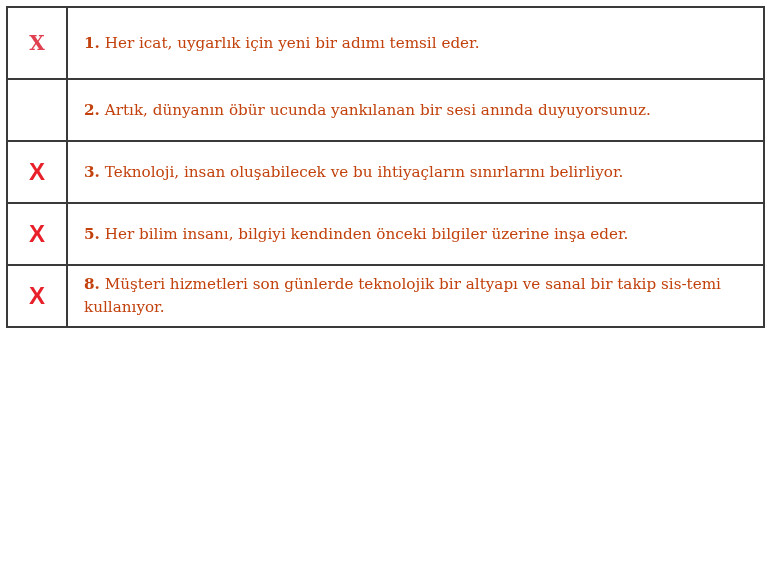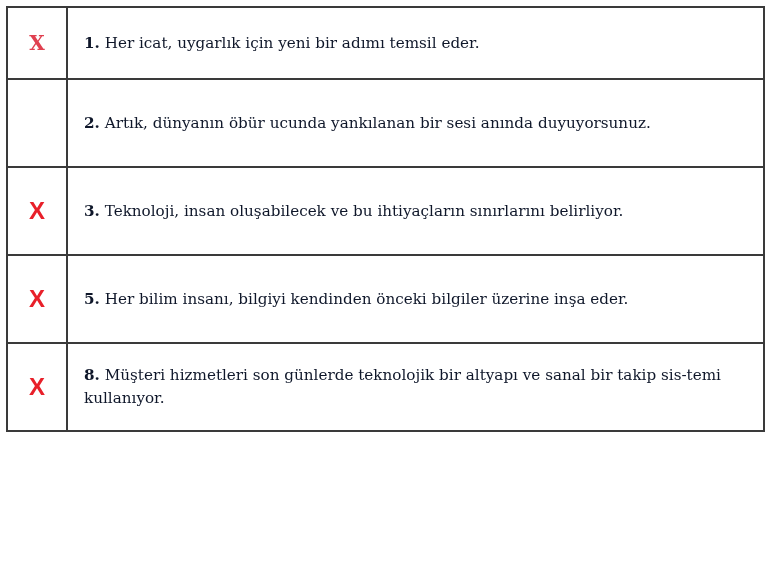--- a/index.html
+++ b/index.html
@@ -3,24 +3,24 @@
 <meta charset="utf-8">
 <style>
   html, body { margin:0; padding:0; background:#ffffff; }
   body { width:778px; height:587px; position:relative; overflow:hidden; }
   .tbl { position:absolute; left:6px; top:6px; width:759px; border-collapse:collapse; }
   .tbl td { border:2px solid #3a3a3a; padding:0; }
   .mark { width:58px; text-align:center; vertical-align:middle;
           font-family:"Liberation Sans", sans-serif; font-weight:bold; font-size:24px; color:#e8202a; }
   .mark.small { font-size:20px; color:#e04050; font-family:"DejaVu Serif", serif; }
   .stmt { padding:0 14px 0 16px !important; vertical-align:middle;
-          font-family:"DejaVu Serif", serif; font-size:15.2px; color:#0f172a; line-height:23px; }
+          font-family:"DejaVu Serif", serif; font-size:15.2px; color:#c2410c; line-height:23px; }
   .num { font-weight:bold; }
   tr.r1 { height:72px; }
-  tr.r2 { height:88px; }
+  tr.r2 { height:62px; }
 </style>
 </head>
 <body>
 
 <table class="tbl">
   <tbody>
       <tr class="r1">
     <td class="mark small">X</td>
     <td class="stmt"><span class="num">1.</span> <span>Her icat, uygarlık için yeni bir adımı temsil eder.</span></td>
   </tr>

